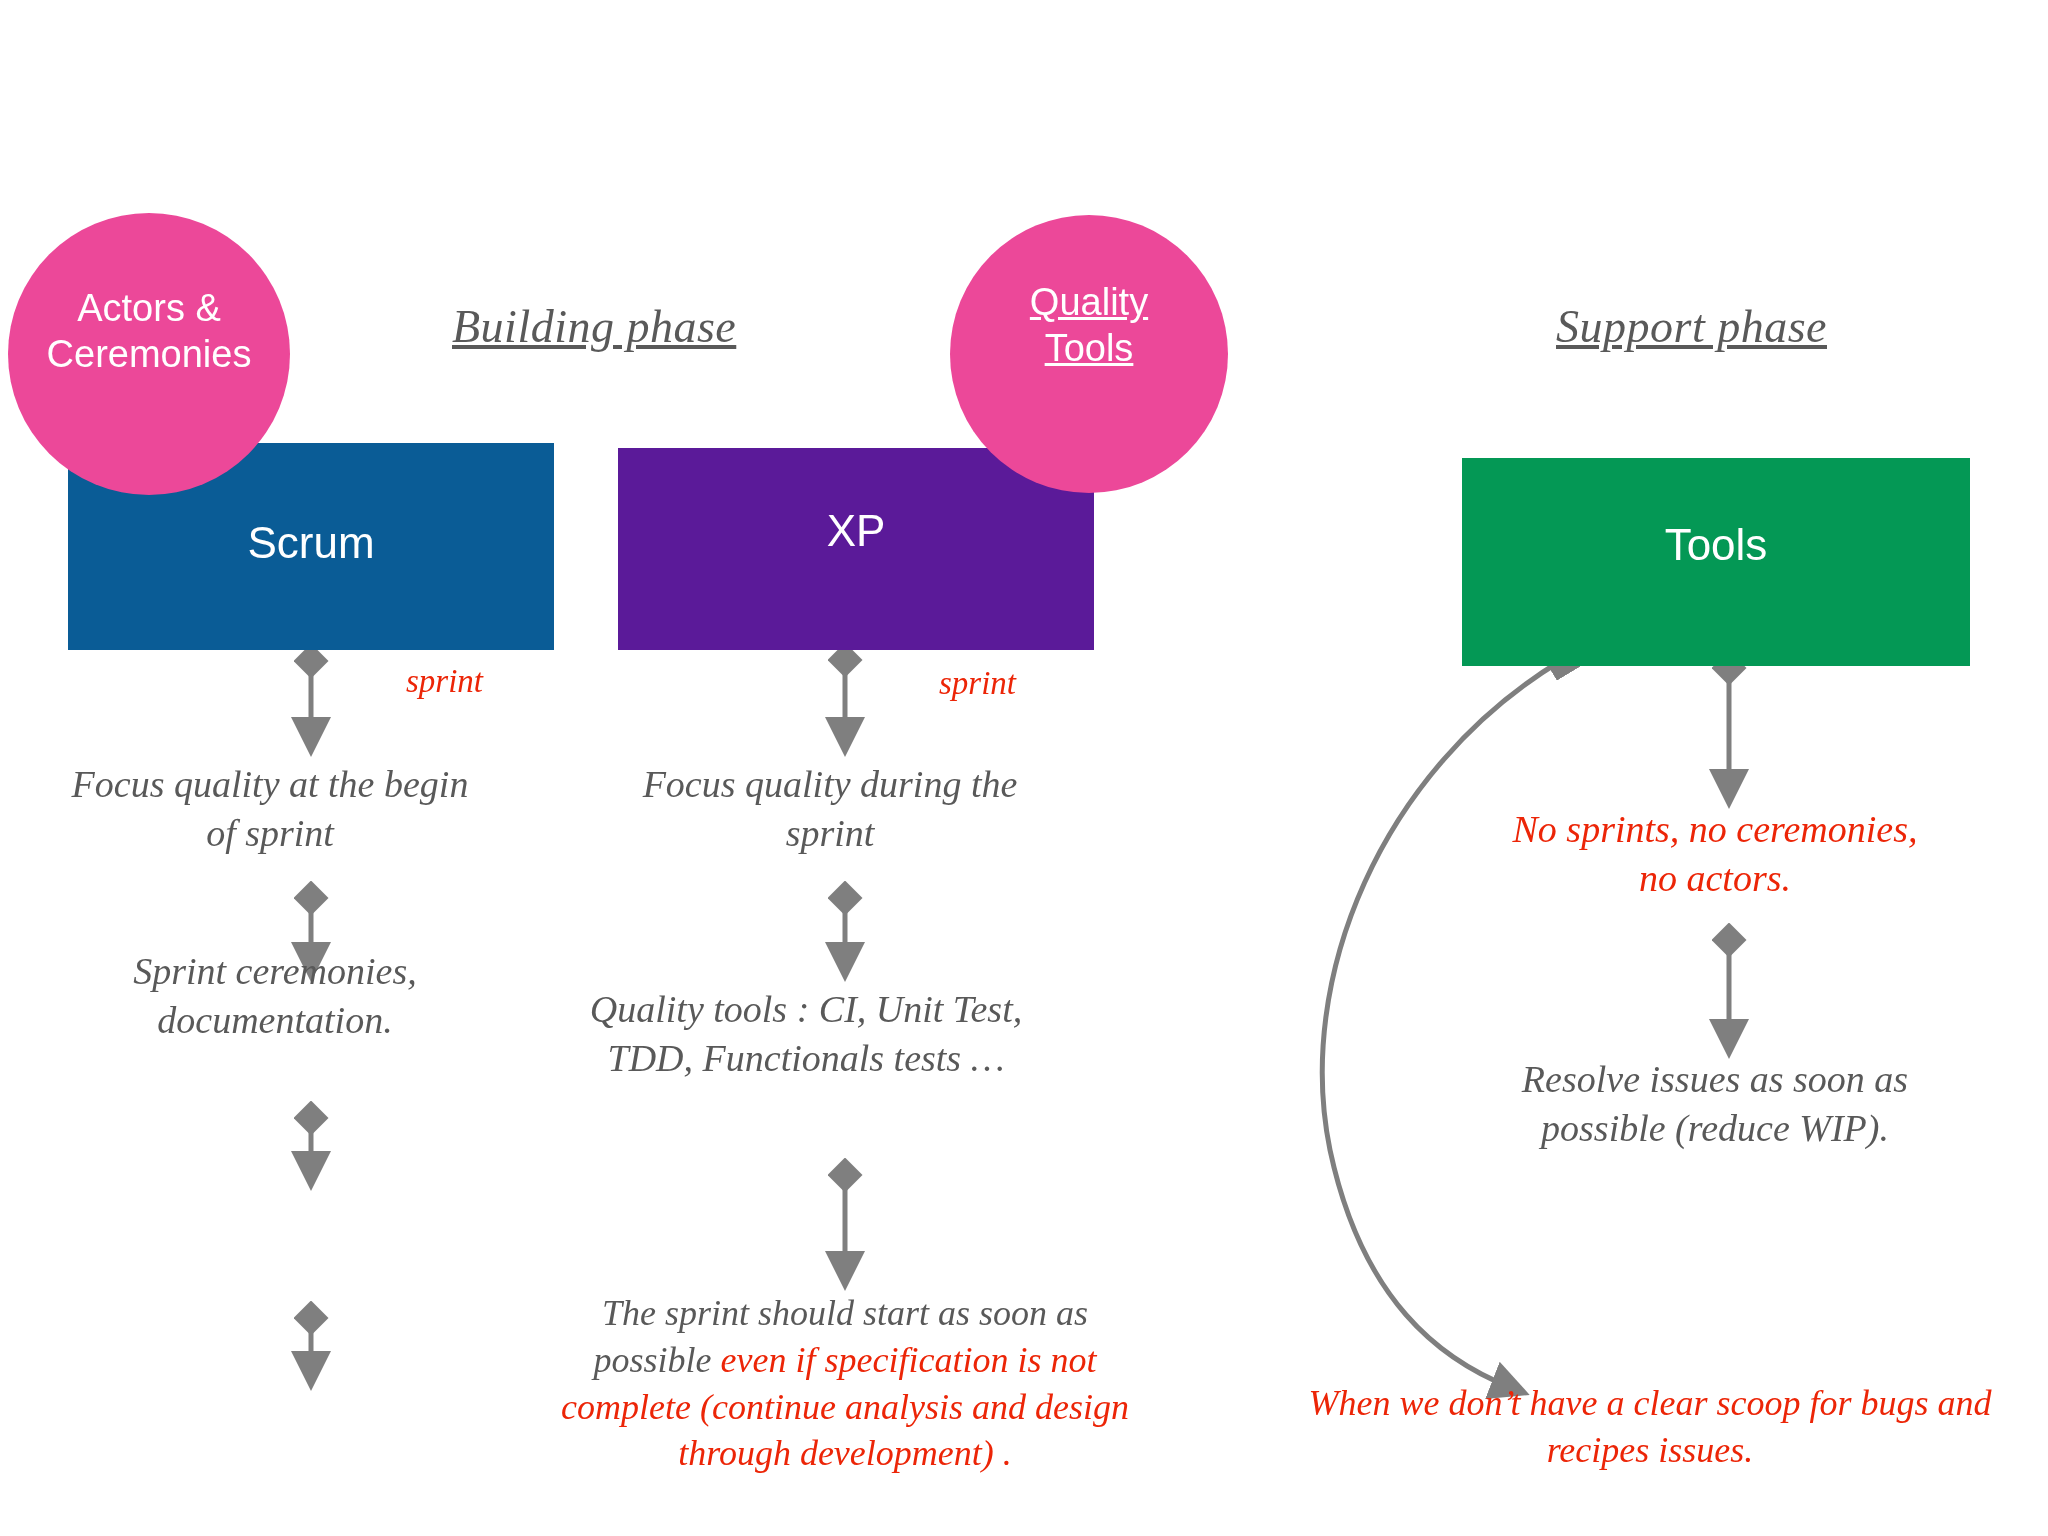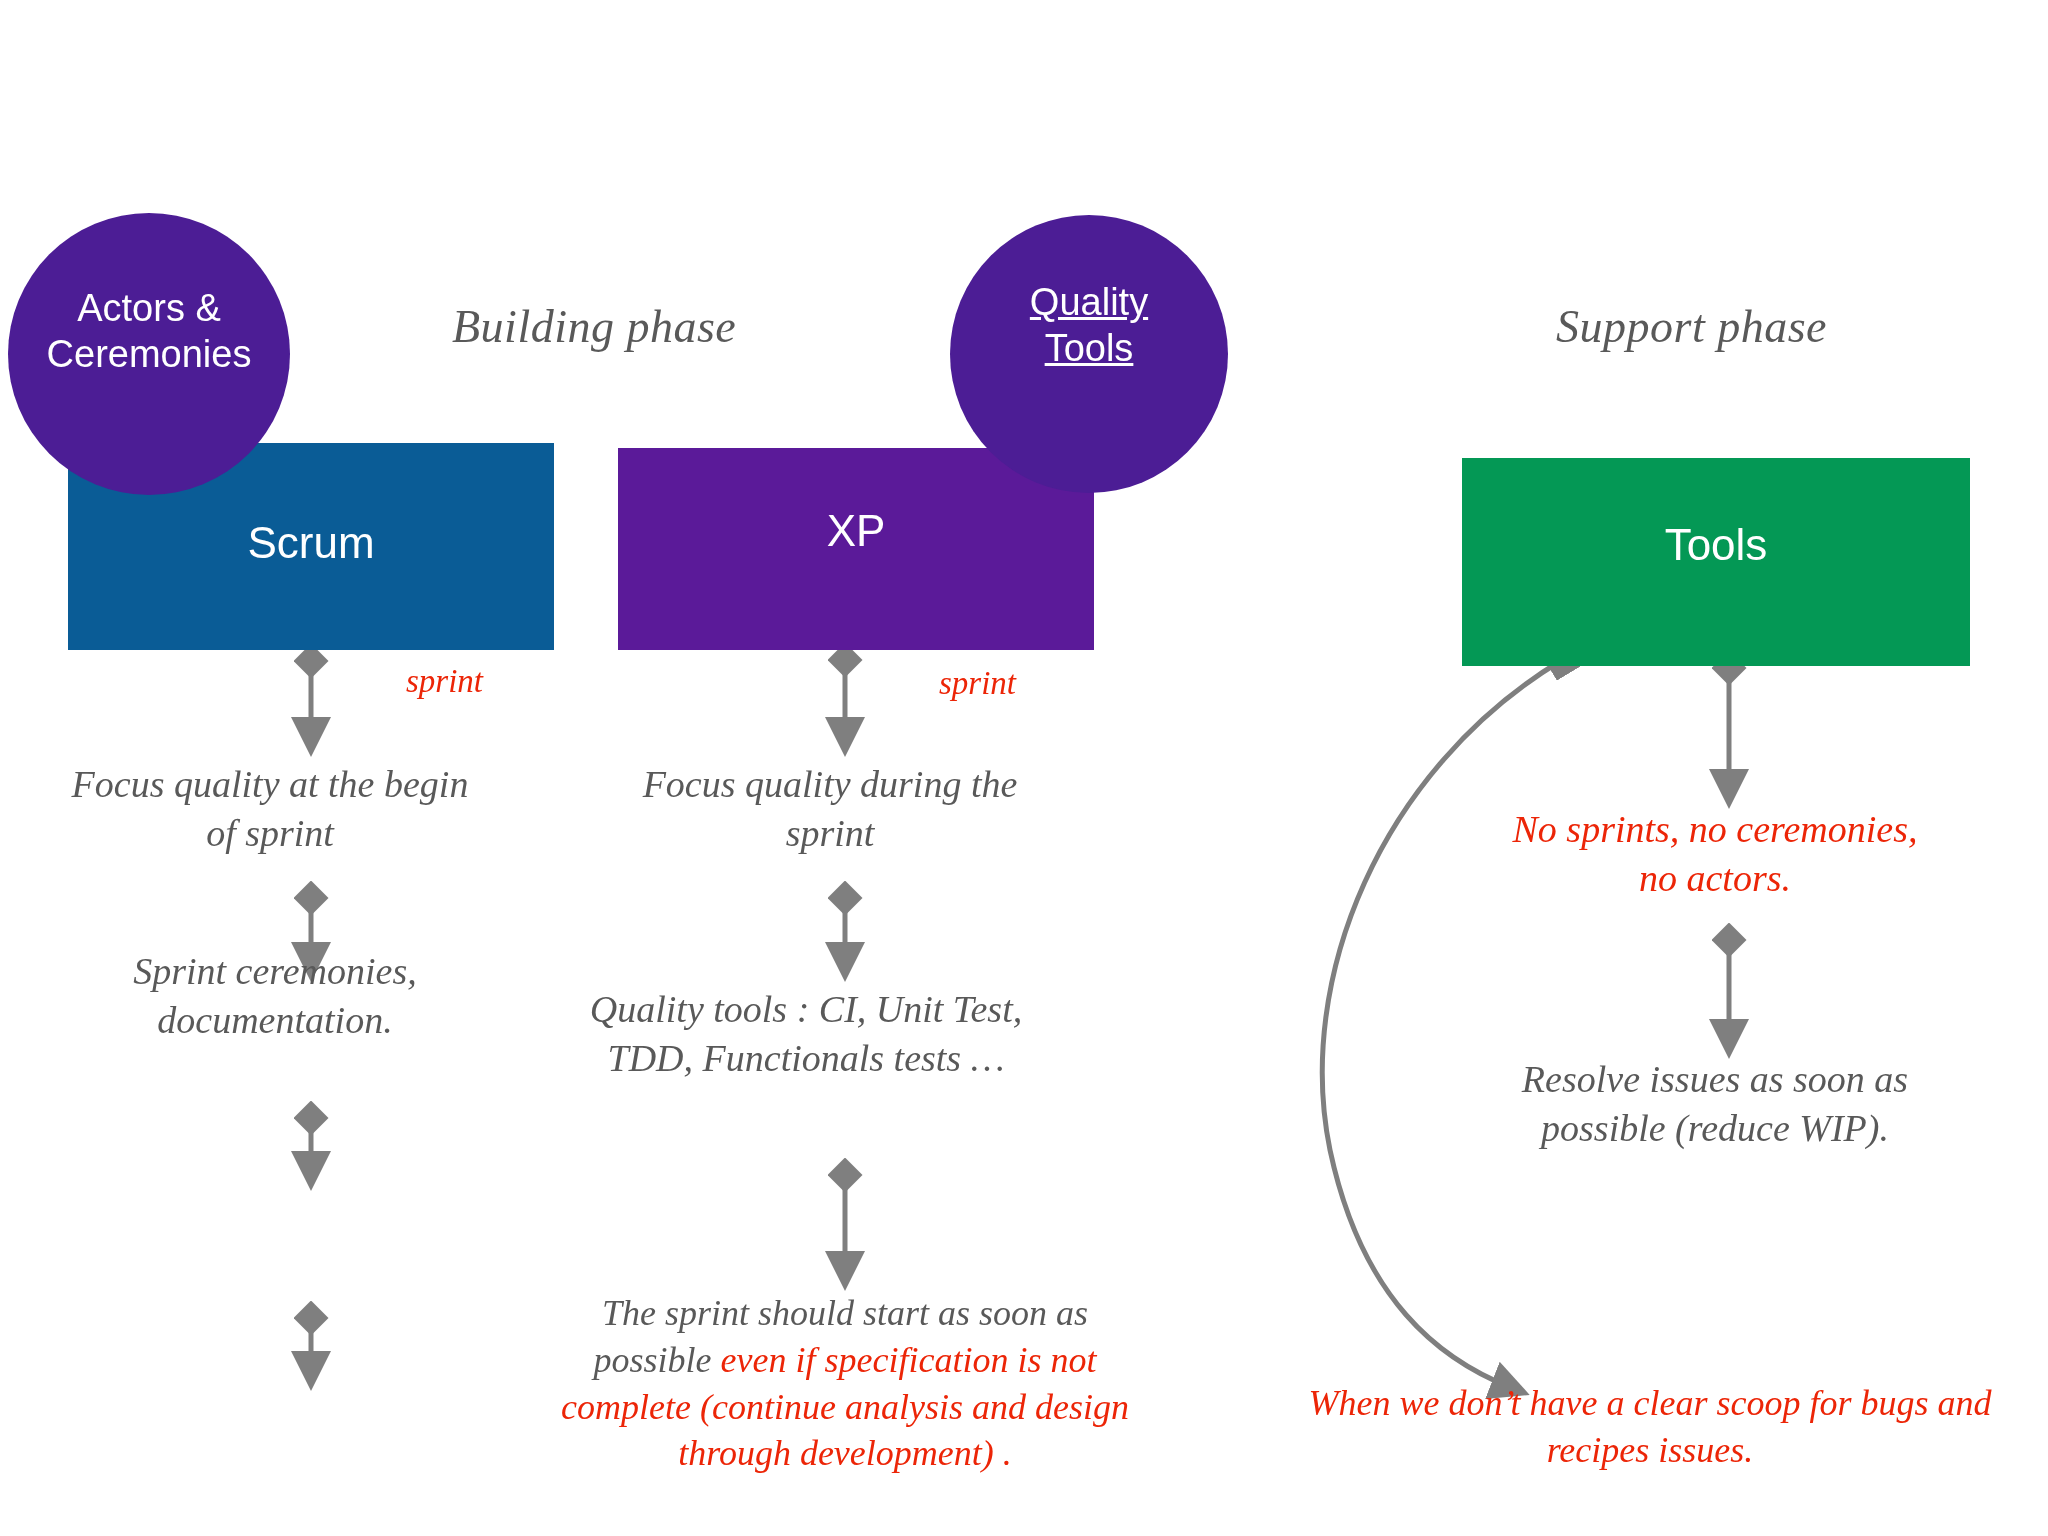--- a/index.html
+++ b/index.html
@@ -18,20 +18,21 @@
 
   
   .phase-title {
     position: absolute;
     font-family: "Liberation Serif", serif;
     font-style: italic;
     font-size: 46px;
     color: #595959;
     white-space: nowrap;
     letter-spacing: 0.5px;
+    text-decoration: underline;
   }
   #phase-building { left: 452px; top: 300px; }
   #phase-support  { left: 1556px; top: 300px; }
 
   
   .method-box {
     position: absolute;
     color: #ffffff;
     font-family: "Liberation Sans", sans-serif;
     font-size: 44px;
@@ -43,21 +44,21 @@
   #box-xp     { left: 618px;  top: 448px; width: 476px; height: 202px; background: #5b1a99; text-align: right; }
   #box-kanban { left: 1462px; top: 458px; width: 508px; height: 208px; background: #049855; }
   #box-scrum .box-label  { transform: translateY(-20px); margin-top: 32px; }
   #box-xp .box-label     { transform: translateY(-18px); }
   #box-kanban .box-label { transform: translateY(-17px); }
 
   
   .bubble {
     position: absolute;
     border-radius: 50%;
-    background: #4c1d95;
+    background: #ec4899;
     color: #ffffff;
     font-family: "Liberation Sans", sans-serif;
     font-size: 38px;
     line-height: 1.2;
     display: flex;
     align-items: center;
     justify-content: center;
     text-align: center;
   }
   #bubble-actors { left: 8px;   top: 213px; width: 282px; height: 282px; }

